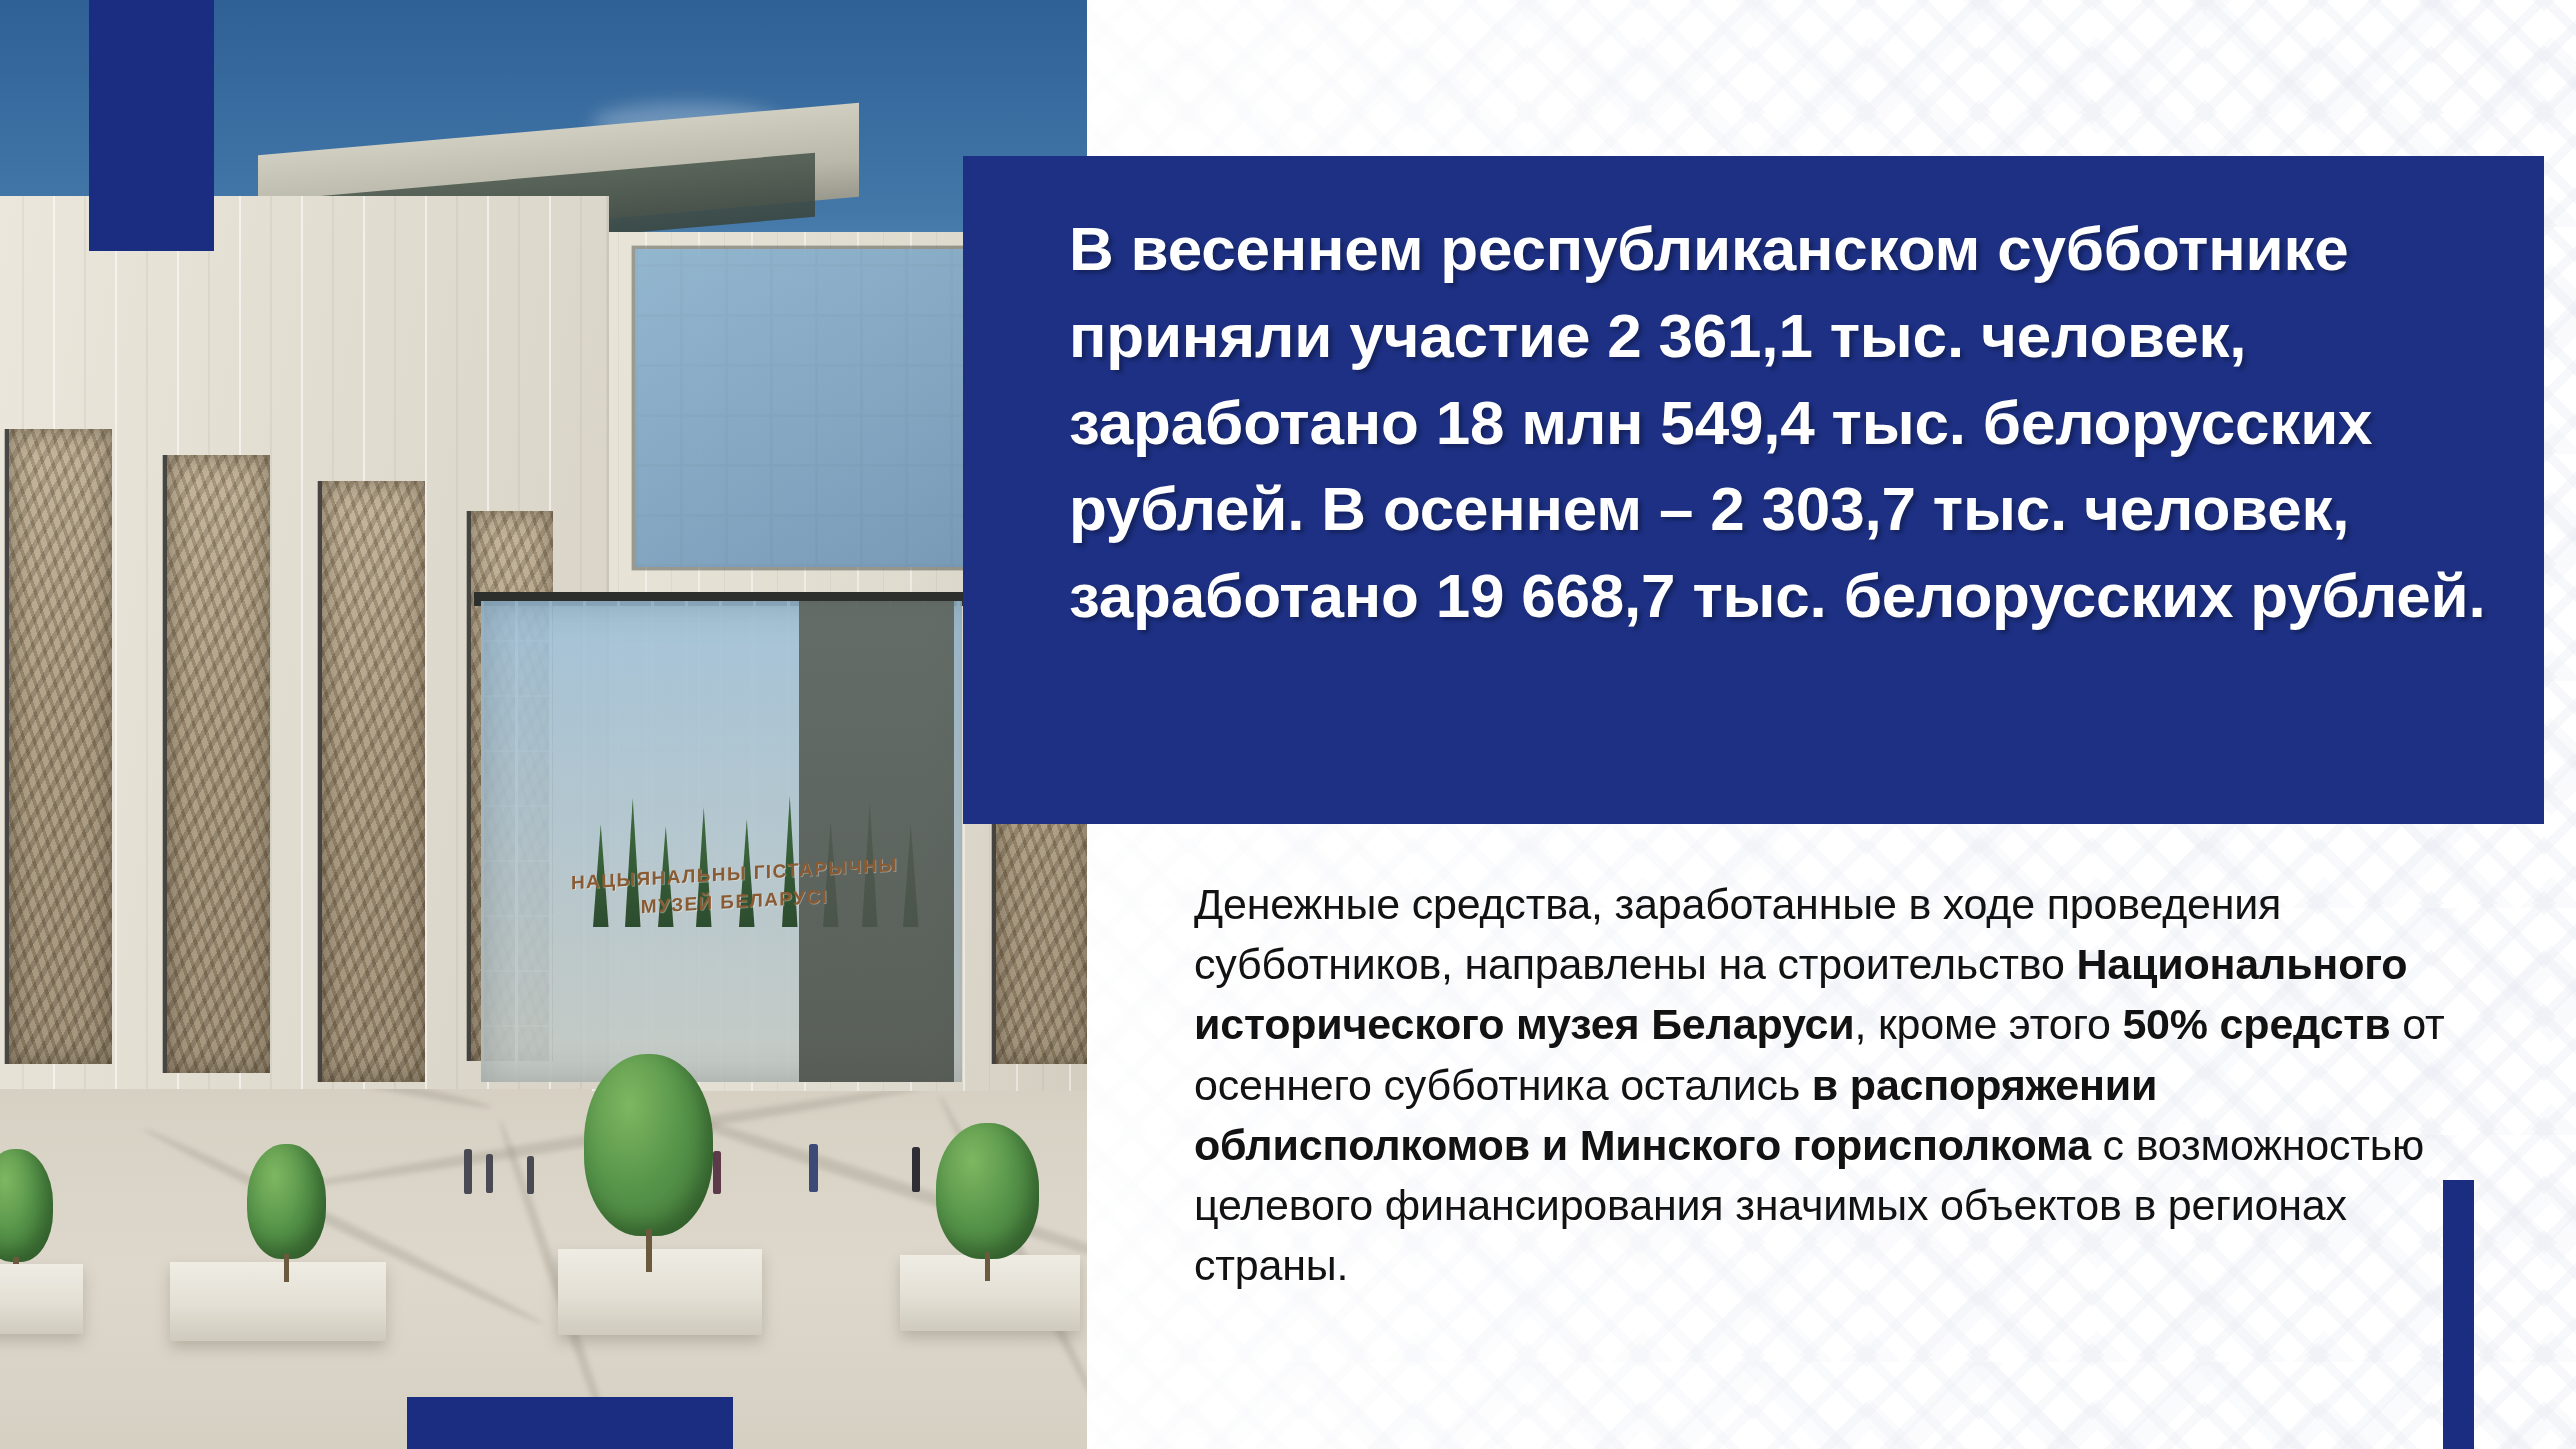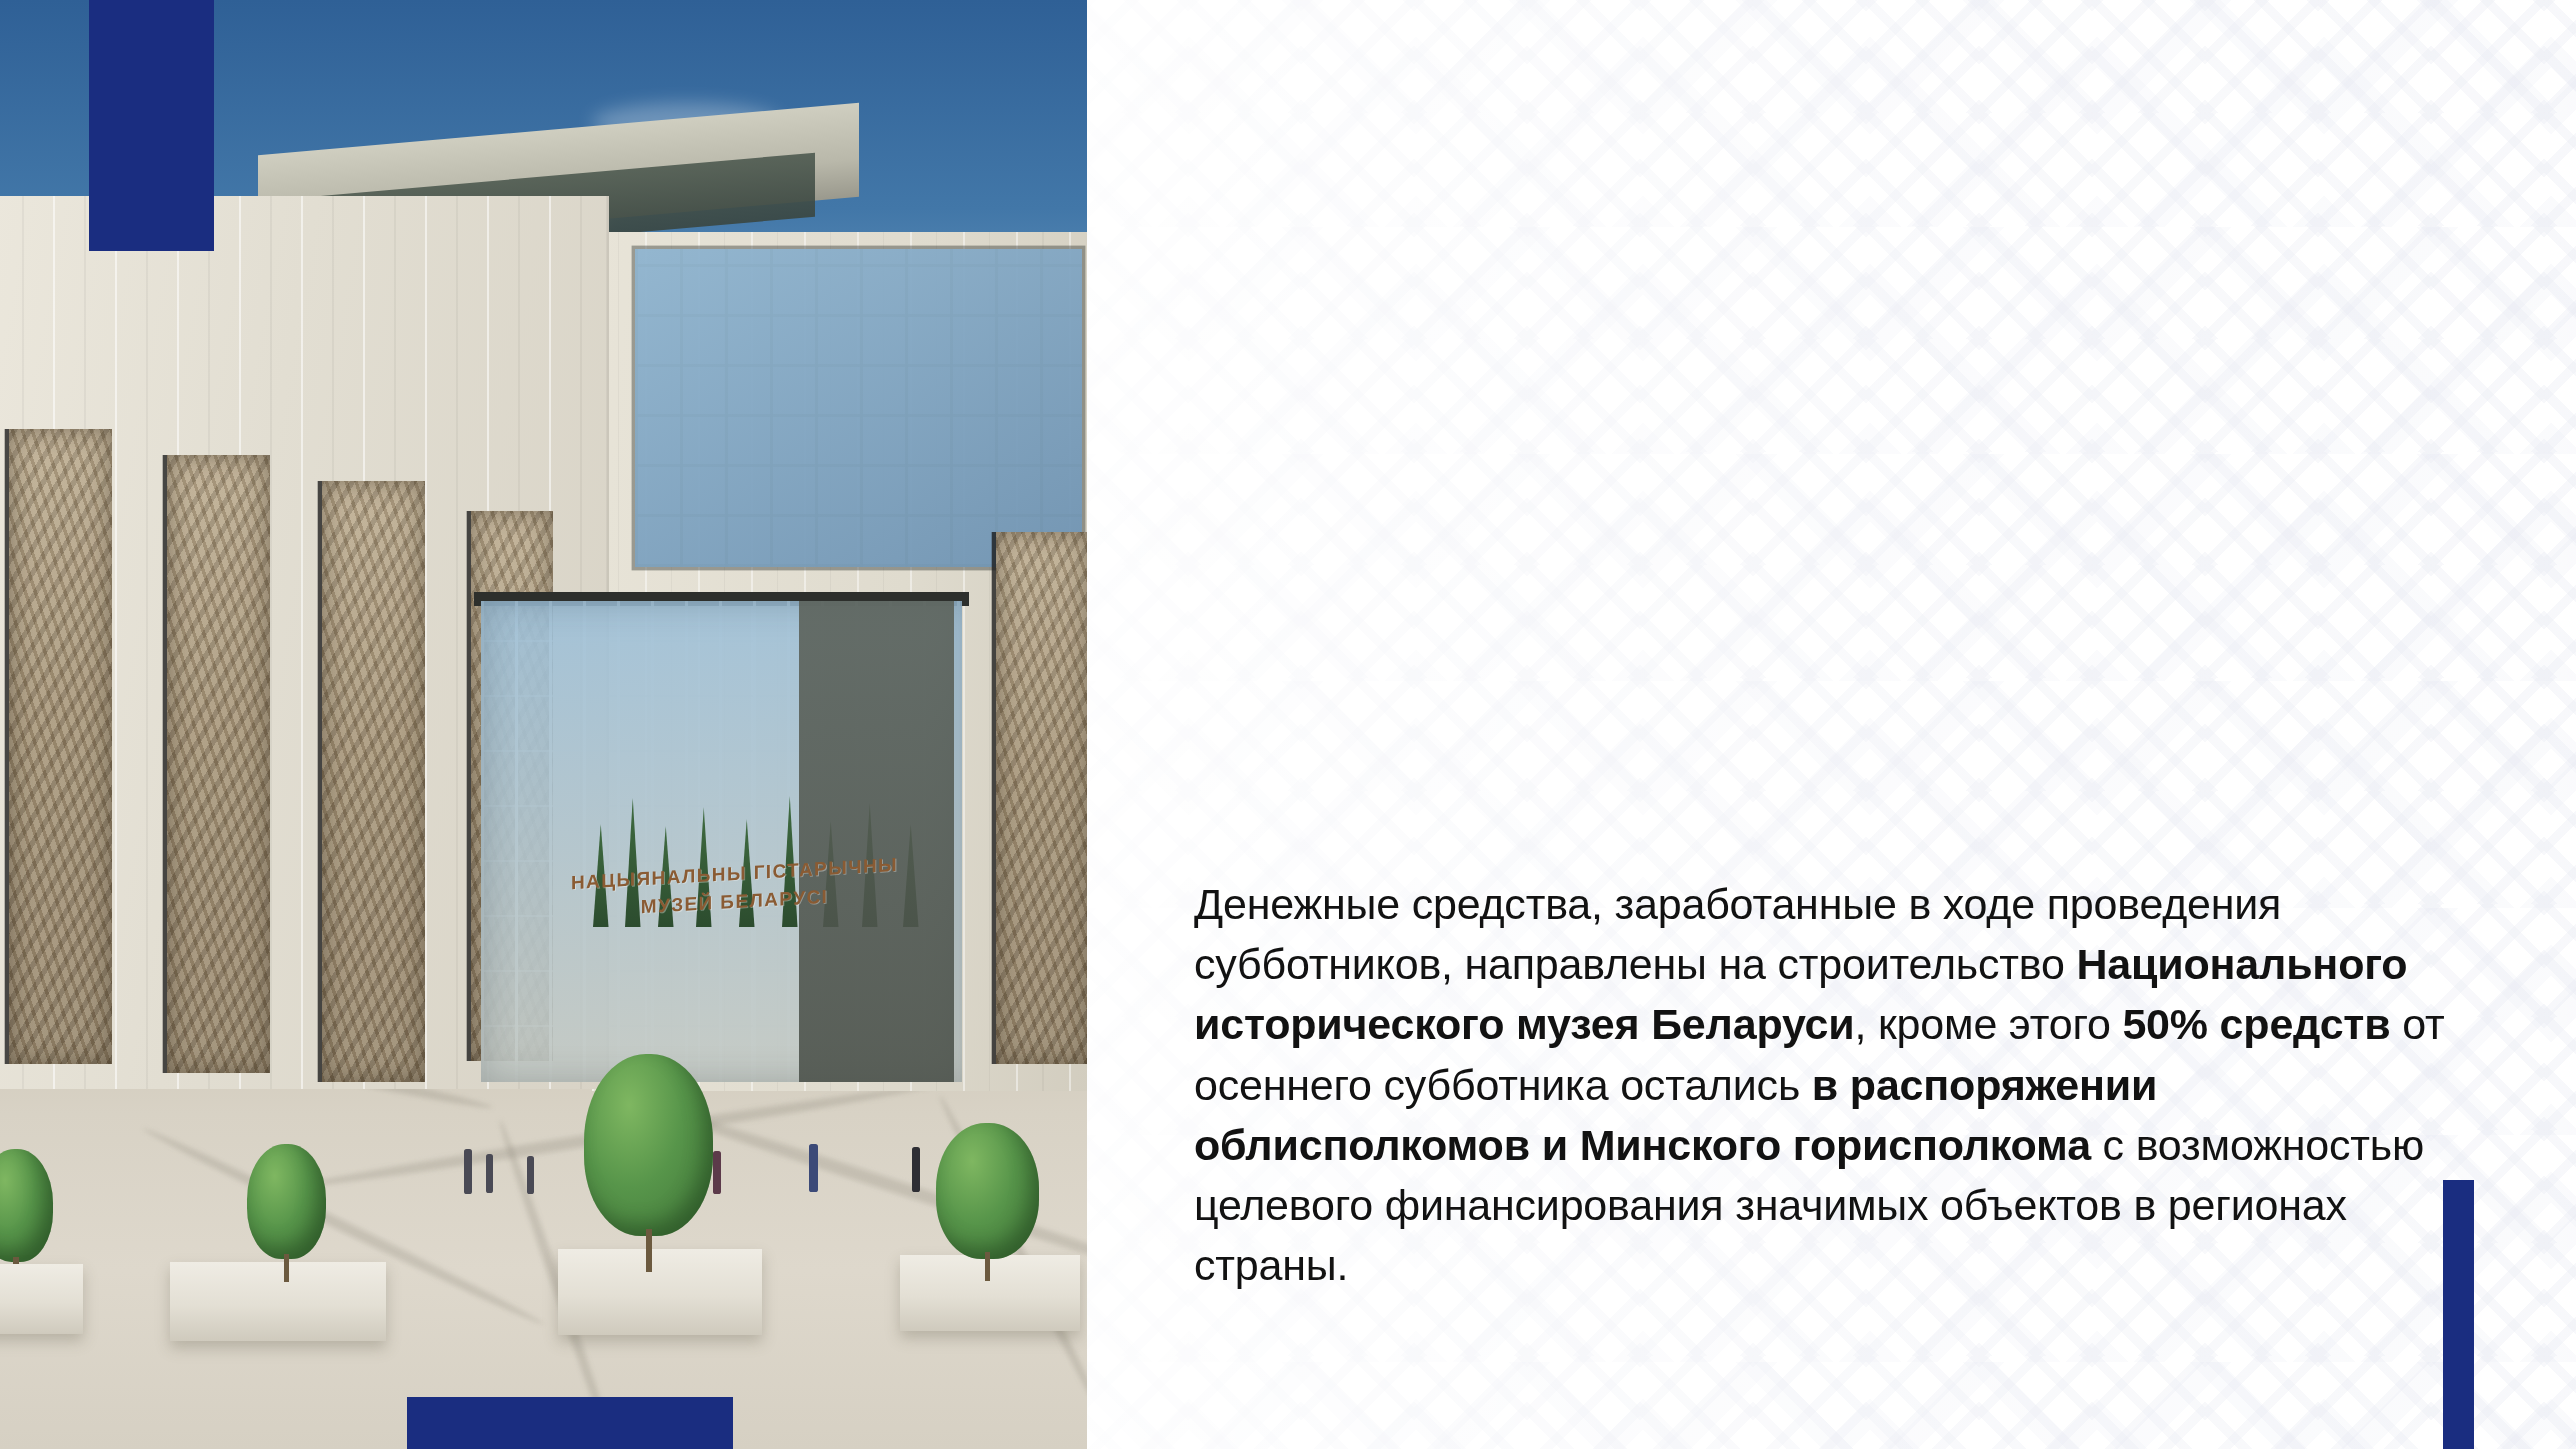--- a/index.html
+++ b/index.html
@@ -337,19 +337,22 @@
     <div class="tree" style="left:-20.6px;top:1149px;width:74px;height:127px;">
       <div class="crown" style="width:74px;height:113px;"></div>
       <div class="trunk" style="left:34px;top:108px;width:5.2px;height:26px;"></div>
     </div>
     <div class="planter" style="left:-34px;top:1264px;width:117px;height:70px;"></div>
 
     <div class="photo-bar"></div>
     <div class="photo-blue"></div>
   </div>
 
+  <div class="headline-box">
+    <p class="headline">В весеннем республиканском субботнике приняли участие 2 361,1 тыс. человек, заработано 18 млн 549,4 тыс. белорусских рублей. В осеннем – 2 303,7 тыс. человек, заработано 19 668,7 тыс. белорусских рублей.</p>
+  </div>
 
   <p class="body-text"><span>Денежные средства, заработанные в ходе проведения субботников, направлены на строительство </span><b>Национального исторического музея Беларуси</b><span>, кроме этого </span><b>50% средств</b><span> от осеннего субботника остались </span><b>в распоряжении облисполкомов и Минского горисполкома</b><span> с возможностью  целевого финансирования значимых объектов в регионах страны.</span></p>
 
   <div class="accent-right-bottom"></div>
 
 </div>
 
 
 </body></html>

